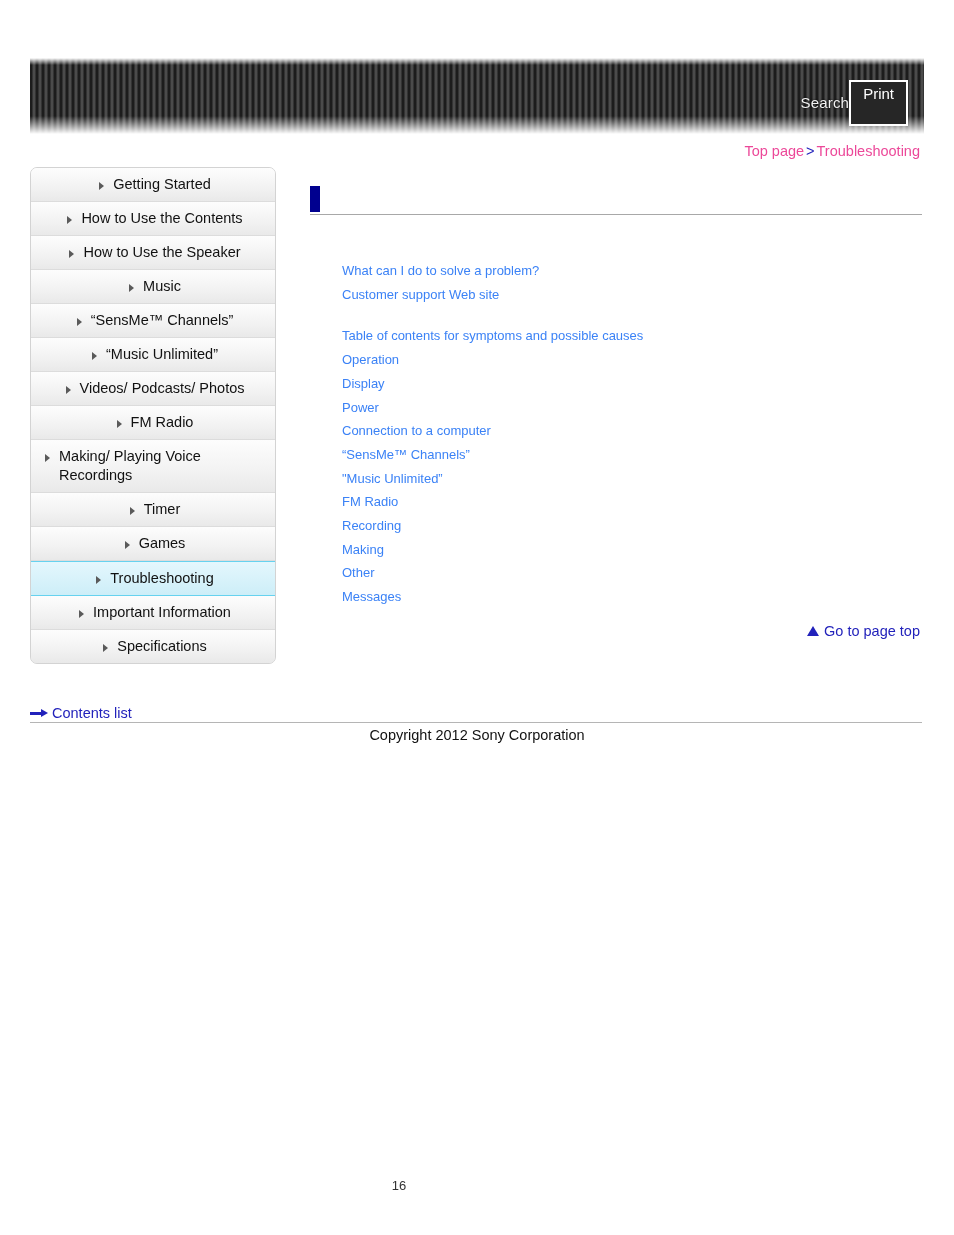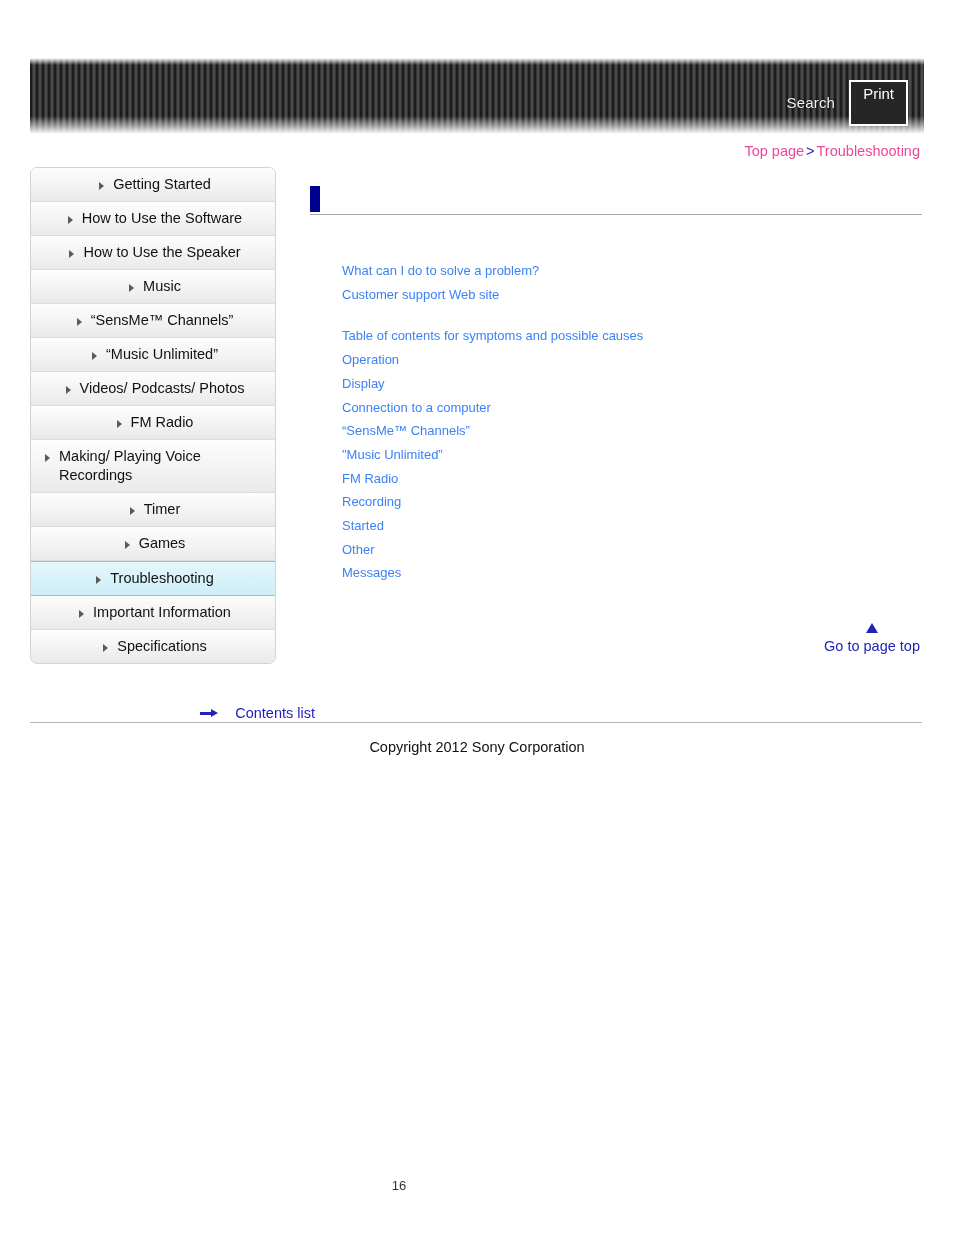--- a/index.html
+++ b/index.html
@@ -36,21 +36,20 @@
         #4b4b4b 3px, #4b4b4b 5px,
         #1c1c1c 6px);
     overflow: hidden;
   }
   .header-controls {
     position: absolute;
     right: 16px;
     top: 22px;
     display: flex;
     align-items: center;
-    gap: 14px;
   }
   .search-label {
     color: #f2f2f2;
     font-size: 15px;
     letter-spacing: .2px;
     text-shadow: 0 0 2px #000;
     cursor: pointer;
   }
   .print-button {
     display: inline-block;
@@ -129,23 +128,23 @@
     line-height: 19px;
   }
 
   
   .contents-list-row {
     position: absolute;
     left: 30px;
     top: 705px;
     width: 285px;
     display: flex;
-    justify-content: flex-end;
+    justify-content: flex-start;
     align-items: center;
-    gap: 17px;
+    gap: 4px;
   }
   .arrow-icon {
     display: inline-block;
     position: relative;
     width: 18px;
     height: 9px;
   }
   .arrow-icon::before {
     content: "";
     position: absolute;
@@ -218,21 +217,20 @@
   }
 
   
   .page-top-row {
     position: absolute;
     right: 34px;
     top: 623px;
     display: flex;
     align-items: center;
     gap: 5px;
-    flex-direction: column;
   }
   .triangle-up-icon {
     width: 0;
     height: 0;
     border-left: 6px solid transparent;
     border-right: 6px solid transparent;
     border-bottom: 10px solid #2222bb;
   }
   .page-top-link {
     font-size: 14.5px;
@@ -251,21 +249,20 @@
     background: #b5b5b5;
   }
   .copyright {
     position: absolute;
     left: 0;
     top: 727px;
     width: 954px;
     text-align: center;
     font-size: 14.5px;
     color: #111111;
-    margin-top: 12px;
   }
   .page-number {
     position: absolute;
     left: 0;
     top: 1178px;
     width: 798px;
     text-align: center;
     font-size: 13px;
     color: #333333;
   }
@@ -284,21 +281,21 @@
   <a href="#">Top page</a><span class="sep">&gt;</span><a href="#">Troubleshooting</a>
 </div>
 
 <nav class="sidebar" id="sidebar">
     <div class="nav-item">
       <span class="nav-bullet"></span>
       <span class="nav-label">Getting Started</span>
     </div>
     <div class="nav-item">
       <span class="nav-bullet"></span>
-      <span class="nav-label">How to Use the Software</span>
+      <span class="nav-label">How to Use the Contents</span>
     </div>
     <div class="nav-item">
       <span class="nav-bullet"></span>
       <span class="nav-label">How to Use the Speaker</span>
     </div>
     <div class="nav-item">
       <span class="nav-bullet"></span>
       <span class="nav-label">Music</span>
     </div>
     <div class="nav-item">
@@ -355,26 +352,27 @@
   </div>
 
   <div class="link-group" id="primary-links">
       <a class="content-link" href="#">What can I do to solve a problem?</a>
       <a class="content-link" href="#">Customer support Web site</a>
     </div>
   <div class="link-group second" id="secondary-links">
       <a class="content-link" href="#">Table of contents for symptoms and possible causes</a>
       <a class="content-link" href="#">Operation</a>
       <a class="content-link" href="#">Display</a>
+      <a class="content-link" href="#">Power</a>
       <a class="content-link" href="#">Connection to a computer</a>
       <a class="content-link" href="#">“SensMe™ Channels”</a>
       <a class="content-link" href="#">"Music Unlimited”</a>
       <a class="content-link" href="#">FM Radio</a>
       <a class="content-link" href="#">Recording</a>
-      <a class="content-link" href="#">Started</a>
+      <a class="content-link" href="#">Making</a>
       <a class="content-link" href="#">Other</a>
       <a class="content-link" href="#">Messages</a>
     </div>
 </main>
 
 <div class="page-top-row">
   <span class="triangle-up-icon"></span>
   <a href="#" class="page-top-link">Go to page top</a>
 </div>
 

